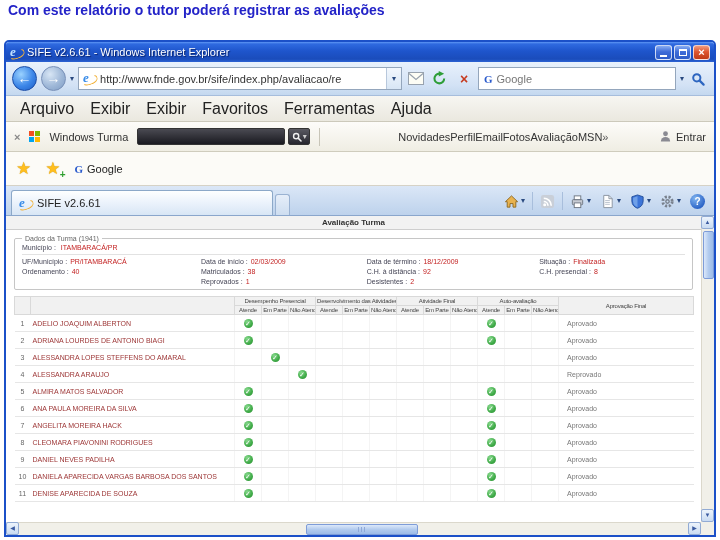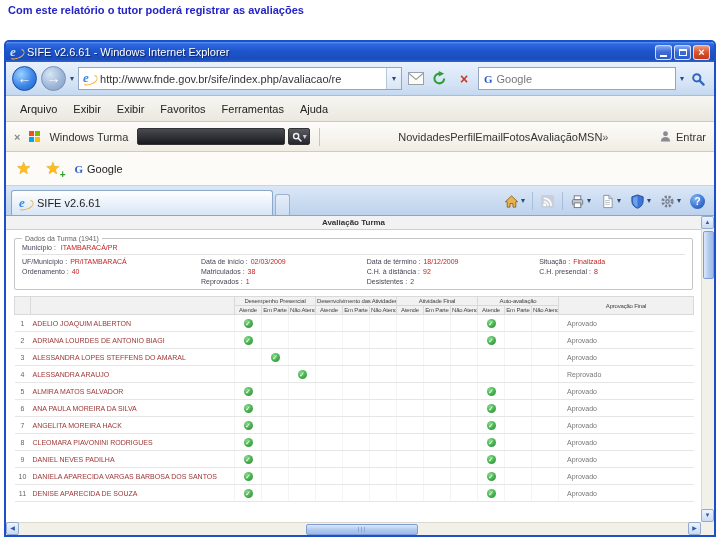--- a/index.html
+++ b/index.html
@@ -1,19 +1,19 @@
 <!DOCTYPE html>
 <html><head>
 <meta charset="utf-8">
 <style>
   * { margin:0; padding:0; box-sizing:border-box; }
   html,body { width:720px; height:540px; }
   body { background:#fff; font-family:"Liberation Sans",sans-serif; position:relative; overflow:hidden; }
 
-  .caption { position:absolute; left:8px; top:1px; font-size:11px; font-weight:bold; color:#2323C8; line-height:18px; }
+  .caption { position:absolute; left:8px; top:1px; font-size:14px; font-weight:bold; color:#2323C8; line-height:18px; }
 
   .window { position:absolute; left:4px; top:40px; width:712px; height:497px; border:2px solid #1B50C8;
             border-radius:5px 5px 0 0; background:#DCE7F5; overflow:hidden; display:flex; flex-direction:column; }
 
   
   .titlebar { height:20px; flex:none; display:flex; align-items:center; gap:4px; padding:0 4px;
               background:linear-gradient(180deg,#5E97F5 0%,#2F6AE0 10%,#1E55CC 45%,#1A4CBB 85%,#2C63D4 100%); }
   .title { flex:1; color:#fff; font-size:11px; font-weight:normal; text-shadow:1px 1px 1px rgba(0,20,80,.8);
            white-space:nowrap; overflow:hidden; }
   .winbtns { display:flex; gap:2px; }
@@ -45,21 +45,21 @@
   .dropbox { width:15px; height:21px; background:linear-gradient(180deg,#F2F7FD,#D8E6F5);
              border-left:1px solid #B8C8DC; display:flex; align-items:center; justify-content:center; flex:none; }
   .tbtn { width:20px; height:22px; display:flex; align-items:center; justify-content:center; flex:none; }
   .stopx { color:#C63A1F; font-weight:bold; font-size:14px; }
   .search { width:198px; height:23px; background:#fff; border:1px solid #94A6BC; display:flex; align-items:center;
             gap:4px; padding:0 5px; font-size:11px; color:#777; flex:none; }
   .gicon { font-weight:bold; font-size:11px; color:#2A5ACC; font-family:"Liberation Serif",serif; }
 
   
   .menurow { height:26px; flex:none; background:linear-gradient(180deg,#F7F6F2,#EAE8DF);
-             border-bottom:1px solid #CCC9BB; display:flex; align-items:center; padding:0 6px; font-size:11px; color:#222; }
+             border-bottom:1px solid #CCC9BB; display:flex; align-items:center; padding:0 6px; font-size:16px; color:#222; }
   .mitem { padding:3px 8px; }
 
   
   .liverow { height:30px; flex:none; background:linear-gradient(180deg,#FDFCF9,#EFEDE3);
              border-bottom:1px solid #CFCCBD; display:flex; align-items:center; gap:9px; padding:0 8px;
              font-size:11px; color:#333; }
   .lx { color:#888; font-size:11px; font-weight:bold; }
   .flag { width:11px; height:11px; display:grid; grid-template-columns:1fr 1fr; grid-template-rows:1fr 1fr; gap:1px; flex:none; }
   .flag i { display:block; }
   .flag i:nth-child(1){background:#F25022}.flag i:nth-child(2){background:#7FBA00}

